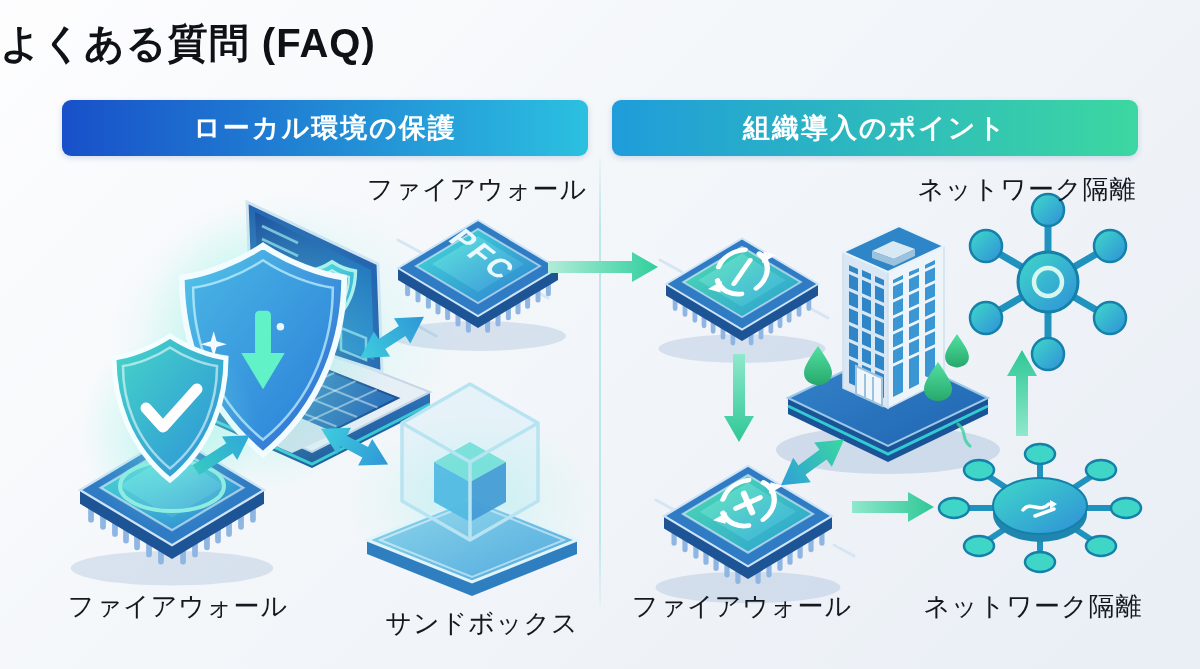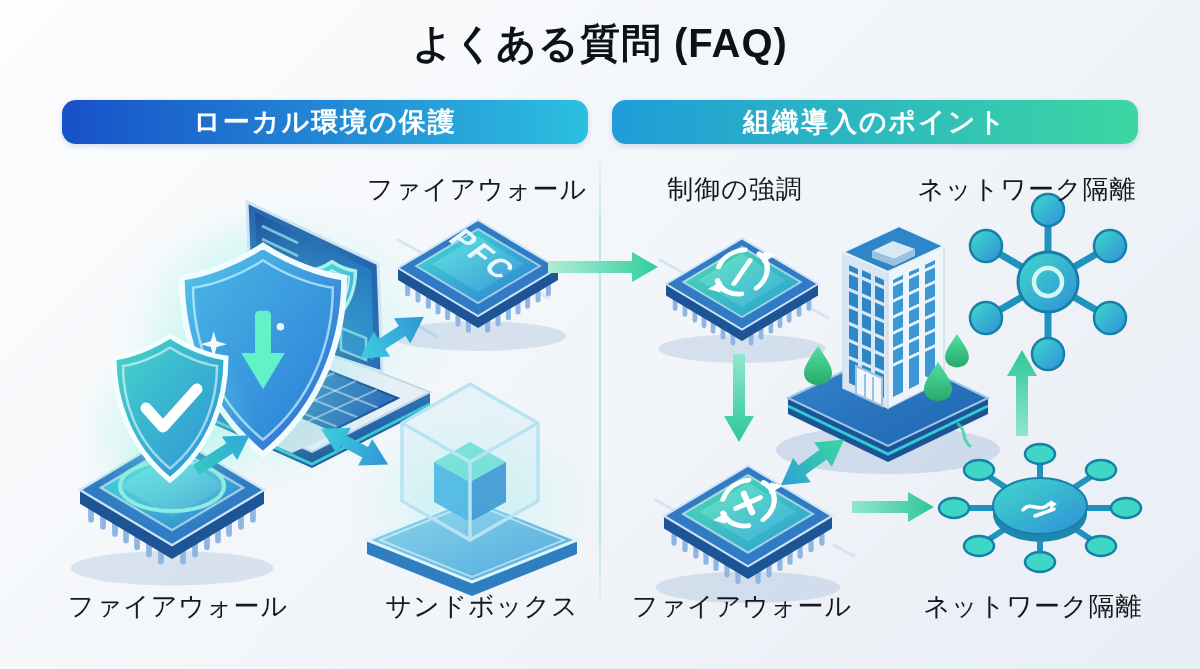--- a/index.html
+++ b/index.html
@@ -2,25 +2,25 @@
 <html><head>
 <meta charset="utf-8">
 <style>
   html,body{margin:0;padding:0;}
   .stage{
     position:relative;width:1200px;height:669px;overflow:hidden;
     background:linear-gradient(135deg,#fdfdfe 0%,#f4f7fa 40%,#e9eef5 100%);
     font-family:"Liberation Sans","DejaVu Sans",sans-serif;
   }
   .title{
-    position:absolute;top:16px;left:0;width:100%;text-align:center;
+    position:absolute;top:16px;left:0;width:100%;text-align:left;
     font-size:40px;font-weight:800;color:#0e1116;letter-spacing:1px;
   }
   .banner{
-    position:absolute;top:100px;height:44px;width:526px;border-radius:14px;
+    position:absolute;top:100px;height:56px;width:526px;border-radius:9px;
     display:flex;align-items:center;justify-content:center;
     color:#ffffff;font-weight:700;font-size:27px;letter-spacing:2px;
     box-shadow:0 2px 6px rgba(30,80,160,.18);
   }
   .banner.left{left:62px;background:linear-gradient(90deg,#1850c9 0%,#2bc0e0 100%);}
   .banner.right{left:612px;background:linear-gradient(90deg,#1f9cda 0%,#3cd7a1 100%);text-align:center;}
   .divider{
     position:absolute;left:599px;top:158px;width:2px;height:448px;
     background:linear-gradient(180deg,rgba(170,225,232,.15),#bfe6ea 15%,#bfe6ea 85%,rgba(170,225,232,.15));
   }
@@ -390,20 +390,19 @@
     </g>
     <g transform="translate(852,507)">
       <path d="M0,-6 L56,-6 L56,-15 L82,0 L56,15 L56,6 L0,6 Z" fill="url(#gArrGreen)"></path>
     </g>
     <g transform="translate(1022,436) rotate(-90)">
       <path d="M0,-6 L60,-6 L60,-15 L86,0 L60,15 L60,6 L0,6 Z" fill="url(#gArrGreen)"></path>
     </g>
   </svg>
 
   <div class="label" style="left:477px;top:172px;">ファイアウォール</div>
-  <div class="label" style="left:735px;top:172px;">制御の強調</div>
   <div class="label" style="left:1027px;top:172px;">ネットワーク隔離</div>
   <div class="label" style="left:178px;top:589px;">ファイアウォール</div>
-  <div class="label" style="left:482px;top:589px;">サンドボックス</div>
+  <div class="label" style="left:482px;top:606px;">サンドボックス</div>
   <div class="label" style="left:742px;top:589px;">ファイアウォール</div>
   <div class="label" style="left:1033px;top:589px;">ネットワーク隔離</div>
 
 </div>
 
 </body></html>

